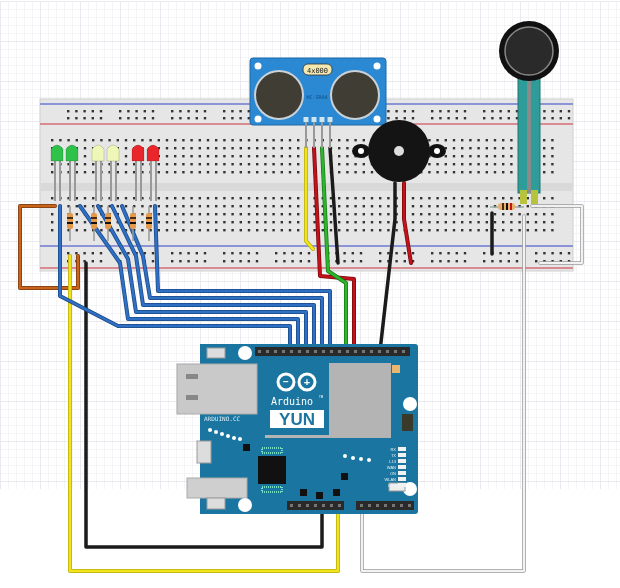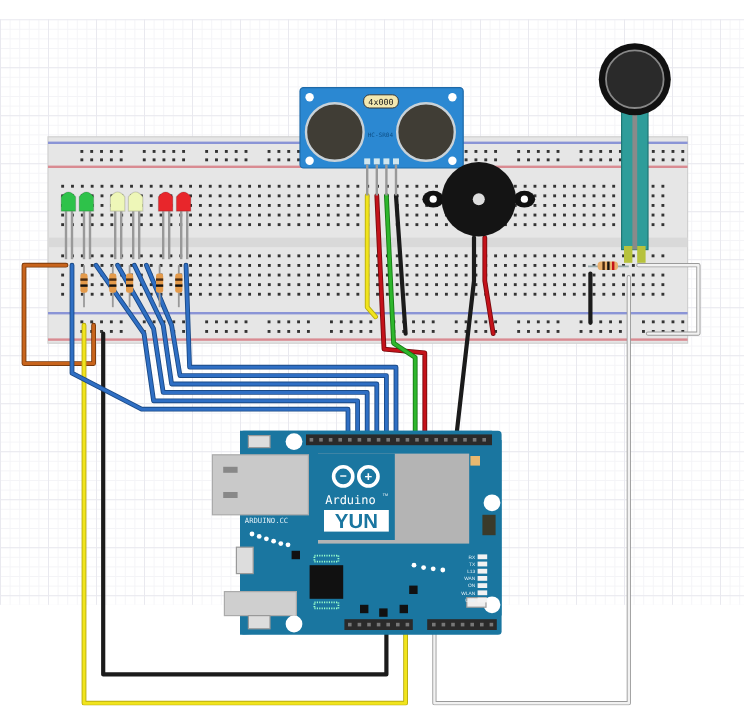--- a/index.html
+++ b/index.html
@@ -1,17 +1,17 @@
 <!DOCTYPE html>
 <html><head>
 <meta charset="utf-8">
 <style>
   html,body{margin:0;padding:0;background:#fff;}
   body{width:620px;height:588px;overflow:hidden;position:relative;font-family:"Liberation Sans",sans-serif;}
-  #stage{position:absolute;left:0;top:16px;width:620px;height:488px;
+  #stage{position:absolute;left:0;top:1px;width:620px;height:488px;
     background-color:#fff;
     background-image:
       linear-gradient(#e9e9ef 1px,transparent 1px),
       linear-gradient(90deg,#e9e9ef 1px,transparent 1px),
       linear-gradient(#f4f4f7 1px,transparent 1px),
       linear-gradient(90deg,#f4f4f7 1px,transparent 1px);
     background-size:40px 40px,40px 40px,8px 8px,8px 8px;}
   svg{position:absolute;left:0;top:0;}
   .lbl{font-family:"DejaVu Sans Mono",monospace;}
 </style>

